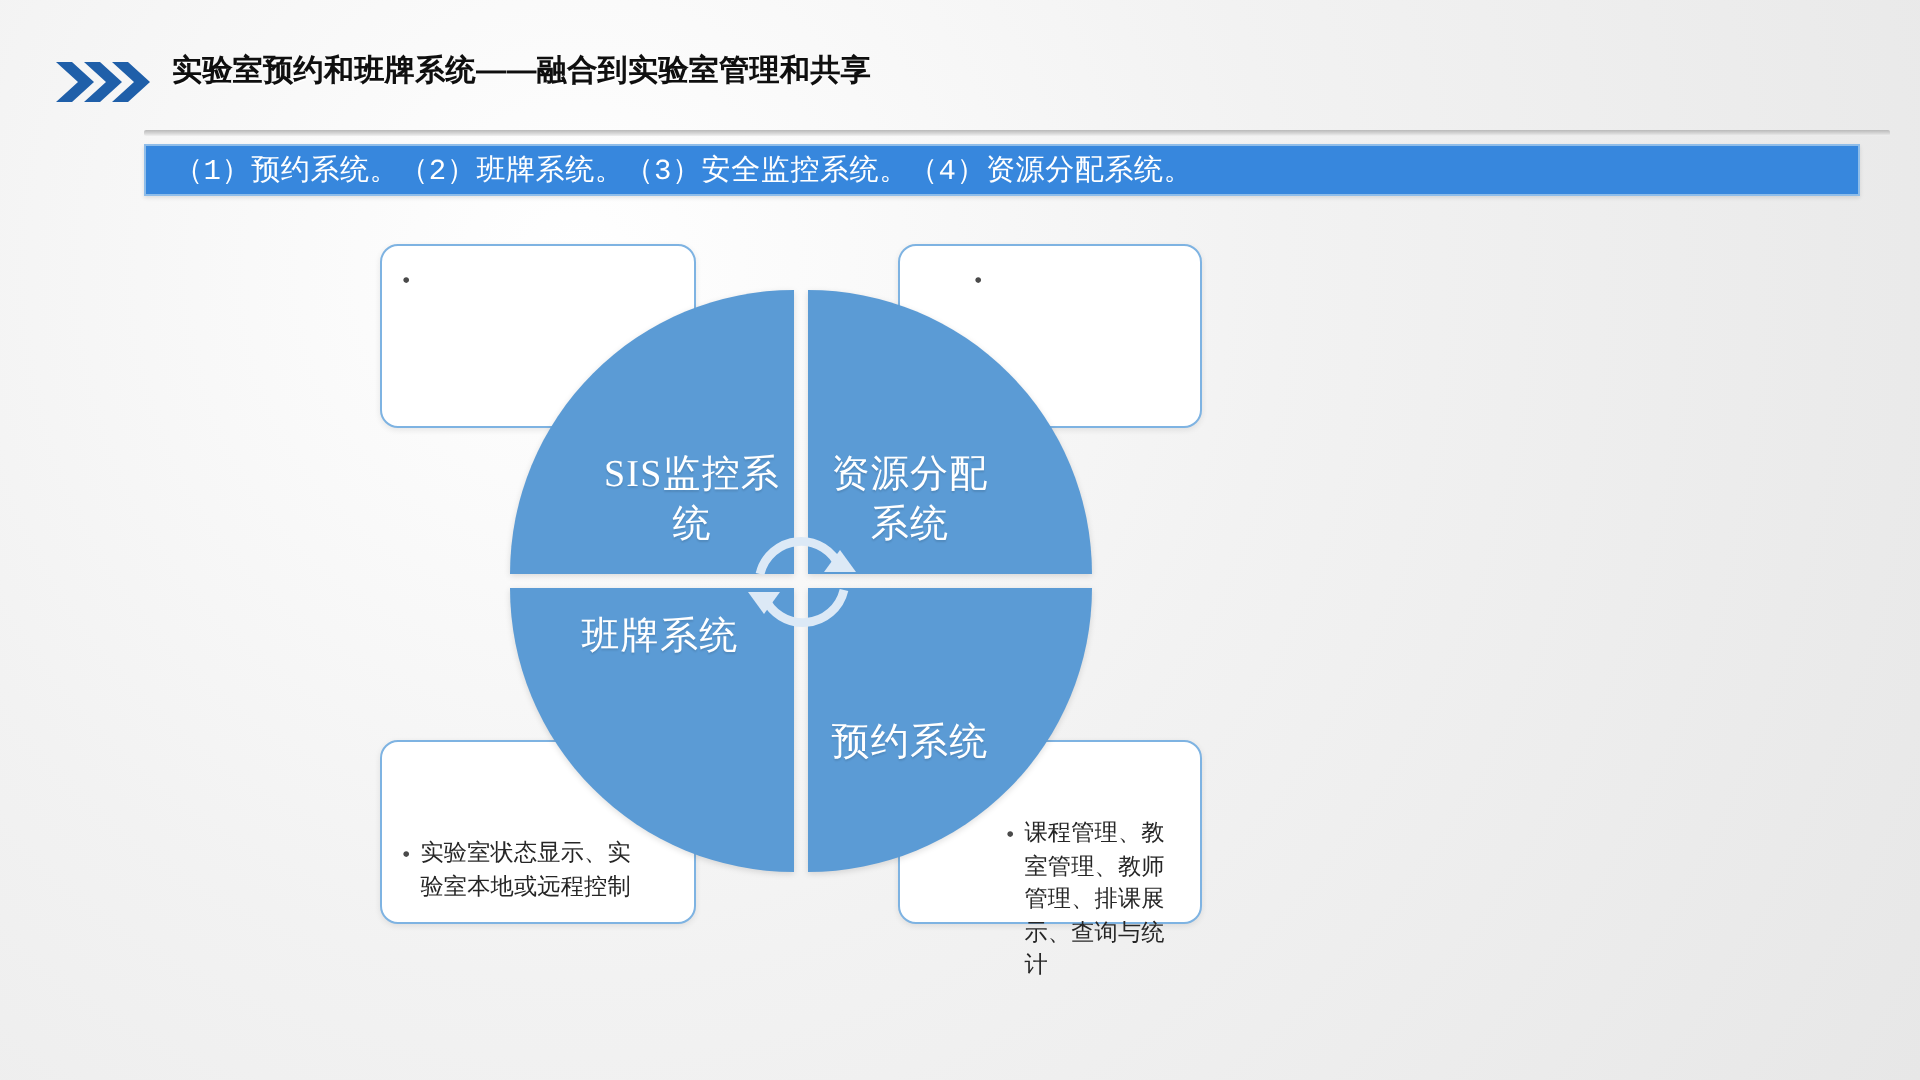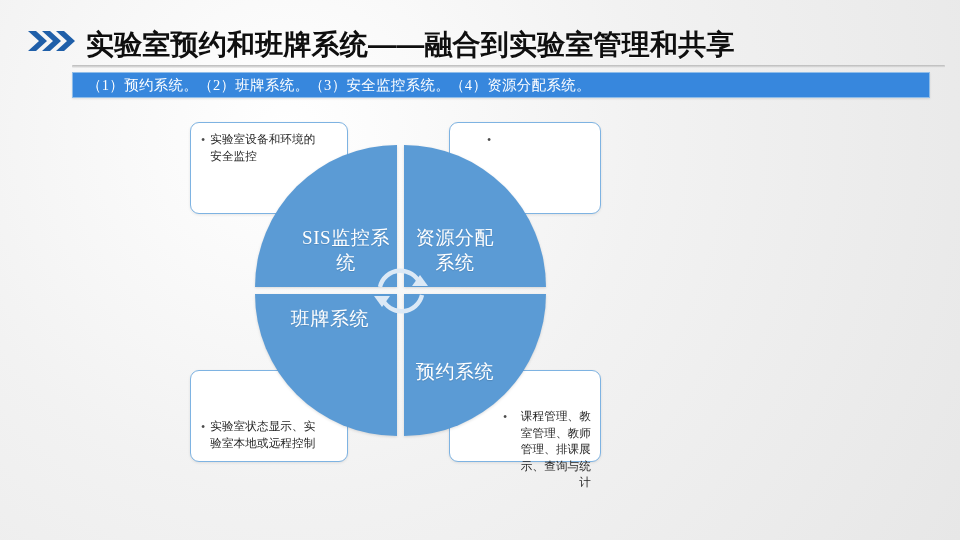--- a/index.html
+++ b/index.html
@@ -44,21 +44,21 @@
     height: 26px;
     display: block;
   }
 
   .page-title {
     position: absolute;
     left: 86px;
     top: 26px;
     font-family: "Liberation Sans", "DejaVu Sans", sans-serif;
     font-weight: bold;
-    font-size: 28px;
+    font-size: 15px;
     letter-spacing: 0.2px;
     color: #0f0f0f;
     white-space: nowrap;
     text-shadow: 0 1px 0 rgba(255,255,255,0.8);
   }
 
   .title-rule {
     position: absolute;
     left: 72px;
     top: 65px;
@@ -78,21 +78,21 @@
     border: 1px solid #8fbde9;
     box-sizing: border-box;
     box-shadow: 0 1px 2px rgba(0,0,0,0.10);
   }
 
   .subtitle-text {
     position: absolute;
     left: 14px;
     top: 50%;
     transform: translateY(-50%);
-    font-family: Liberation Serif, serif;
+    font-family: Liberation Mono, monospace;
     font-size: 14.5px;
     color: #ffffff;
     white-space: nowrap;
     letter-spacing: 0.3px;
   }
 
   
   .diagram {
     position: absolute;
     left: 0;
@@ -135,21 +135,21 @@
   .callout-tr { left: 449px; top: 14px;  width: 152px; height: 92px; }
   .callout-tr .bullet-row { padding: 9px 9px 0 37px; }
   .callout-tr .ctext { width: 100px; }
 
   .callout-bl { left: 190px; top: 262px; width: 158px; height: 92px; }
   .callout-bl .bullet-row { padding: 48px 10px 0 10px; }
   .callout-bl .ctext { width: 110px; }
 
   .callout-br { left: 449px; top: 262px; width: 152px; height: 92px; }
   .callout-br .bullet-row { padding: 38px 9px 0 53px; }
-  .callout-br .ctext { width: 94px; text-align: right; }
+  .callout-br .ctext { width: 94px; }
 
   
   .wheel {
     position: absolute;
     left: 255px;
     top: 37px;
     width: 291px;
     height: 291px;
   }
   .quad {
@@ -237,21 +237,20 @@
     <div class="subtitle-bar">
       <div class="subtitle-text">（1）预约系统。（2）班牌系统。（3）安全监控系统。（4）资源分配系统。</div>
     </div>
   </div>
 
   <div class="diagram">
 
     <div class="callout callout-tl">
       <div class="bullet-row">
         <span class="dot">•</span>
-        <span class="ctext">实验室设备和环境的安全监控</span>
       </div>
     </div>
 
     <div class="callout callout-tr">
       <div class="bullet-row">
         <span class="dot">•</span>
       </div>
     </div>
 
     <div class="callout callout-bl">

